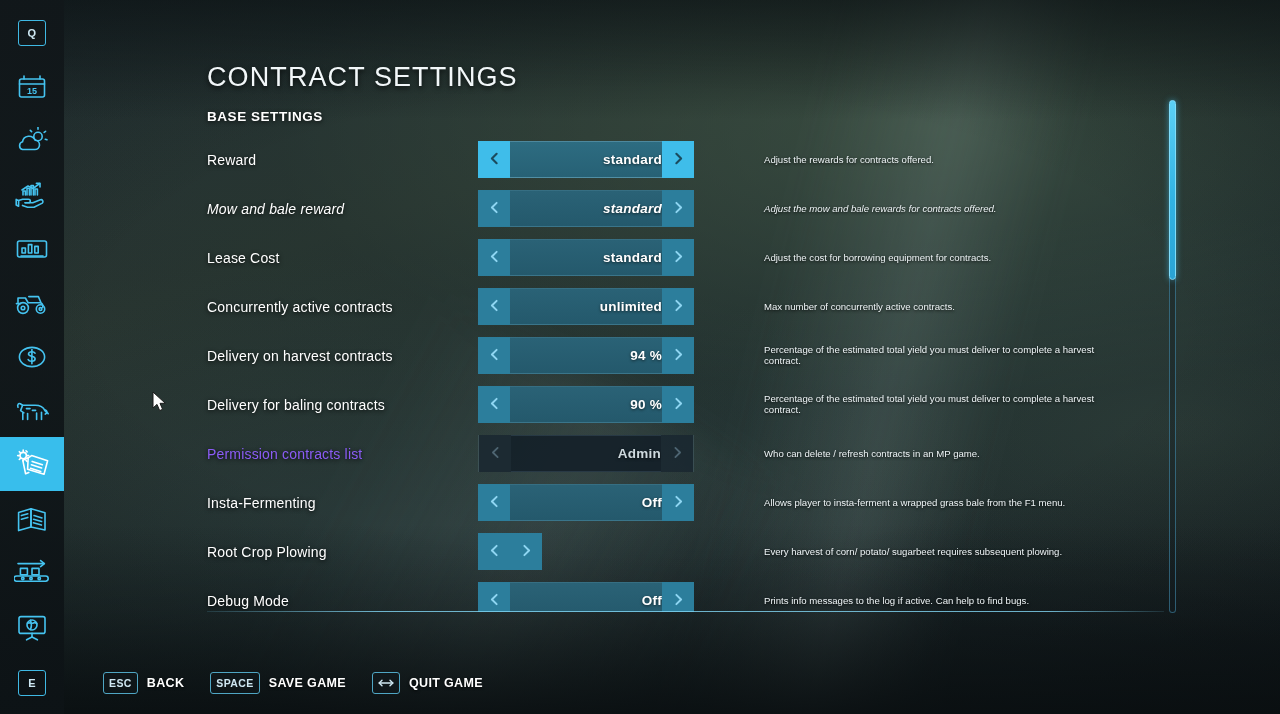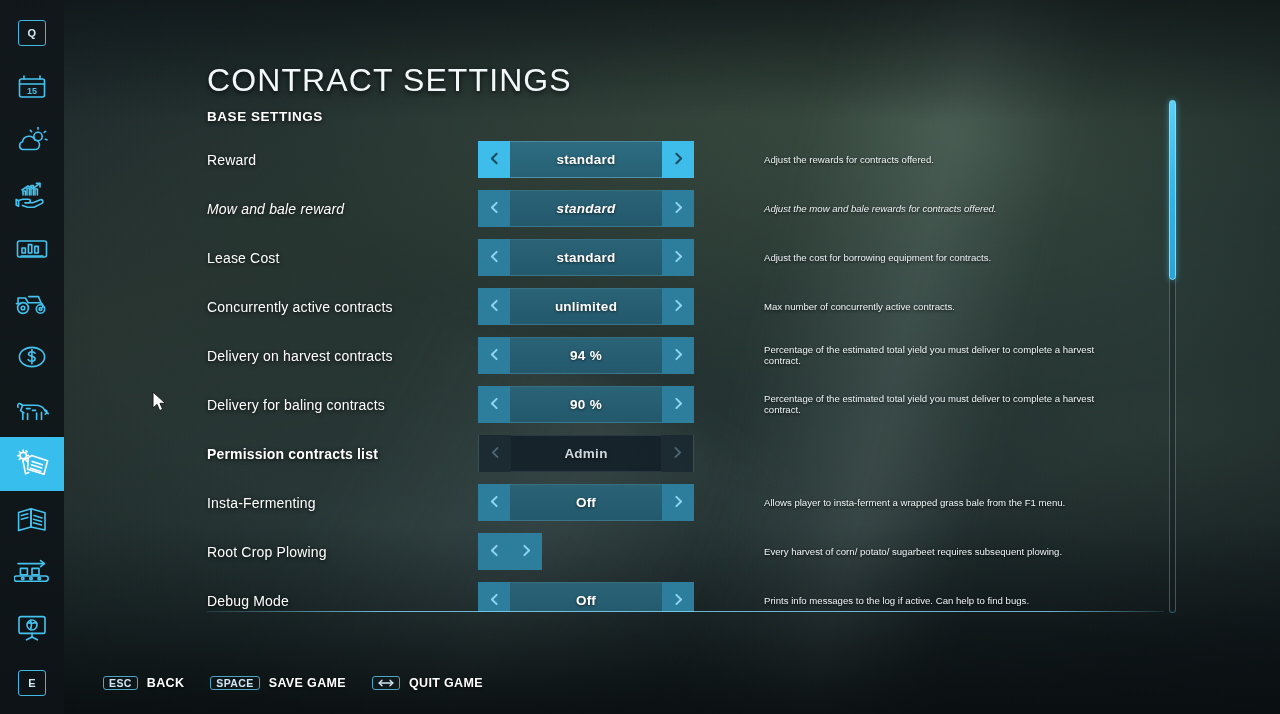--- a/index.html
+++ b/index.html
@@ -75,21 +75,21 @@
     width: 28px; height: 26px;
     border: 1.6px solid #3fb9e4;
     border-radius: 3px;
     display: flex; align-items: center; justify-content: center;
     color: #cfe9f4; font-size: 11px; font-weight: bold; letter-spacing: .4px;
   }
 
   
   .page-title {
     position: absolute; left: 207px; top: 62px;
-    font-size: 32px; letter-spacing: 1.1px;
+    font-size: 27px; letter-spacing: 1.1px;
     color: #f2f7f9; font-weight: 400;
     text-shadow: 0 2px 5px rgba(0,0,0,0.75);
     z-index: 4;
   }
   .section-title {
     position: absolute; left: 207px; top: 109px;
     font-size: 13.5px; font-weight: bold; letter-spacing: .55px;
     color: #ffffff;
     text-shadow: 0 1px 4px rgba(0,0,0,0.8);
     z-index: 4;
@@ -110,36 +110,36 @@
     width: 1100px; height: 37px;
   }
   .row-label {
     position: absolute; left: 143px; top: 50%;
     transform: translateY(-50%);
     font-size: 14px; color: #ffffff; font-weight: 400;
     letter-spacing: .18px;
     text-shadow: 0 1px 4px rgba(0,0,0,0.85);
     white-space: nowrap;
   }
-  .row.disabled .row-label { color: #ffffff; font-weight: bold; }
+  .row.disabled .row-label { color: #8b5cf6; }
 
   
   .opt {
     position: absolute; left: 414px; top: 0;
     width: 216px; height: 37px;
     display: flex; align-items: stretch;
   }
   .opt-arrow {
     width: 32px; flex: 0 0 32px;
     display: flex; align-items: center; justify-content: center;
     background: #2c7e9c;
   }
   .opt-mid {
     flex: 1 1 auto;
-    display: flex; align-items: center; justify-content: center;
+    display: flex; align-items: center; justify-content: flex-end;
     background: linear-gradient(180deg, #2a6276 0%, #24596c 100%);
     border-top: 1px solid rgba(120,185,210,0.22);
     border-bottom: 1px solid rgba(120,185,210,0.22);
   }
   .opt-val {
     font-size: 13.5px; font-weight: bold; color: #ffffff;
     letter-spacing: .25px;
     text-shadow: 0 1px 3px rgba(0,0,0,0.6);
   }
   .chev { width: 13px; height: 13px; }
@@ -211,21 +211,21 @@
   
   .hintbar {
     position: absolute; left: 0; bottom: 0;
     width: 1280px; height: 62px;
     display: flex; align-items: center;
     padding-left: 103px;
     z-index: 6;
   }
   .hint { display: flex; align-items: center; margin-right: 26px; }
   .keycap {
-    height: 14px; min-width: 26px;
+    height: 22px; min-width: 26px;
     padding: 0 5px;
     border: 1.5px solid #4fa6c4;
     border-radius: 3px;
     display: flex; align-items: center; justify-content: center;
     color: #cfe7f2; font-size: 10.5px; font-weight: bold; letter-spacing: .4px;
     background: rgba(16,26,32,0.35);
   }
   .keycap svg { display:block; }
   .hint-label {
     margin-left: 9px;
@@ -556,20 +556,21 @@
             </div>
             <div class="opt-mid">
               <span class="opt-val">Admin</span>
             </div>
             <div class="opt-arrow">
               <span><svg class="chev" viewBox="0 0 14 14">
                   <path d="M4.7 2 L9.8 7 L4.7 12"></path>
                 </svg></span>
             </div>
           </div>
+          <div class="row-desc">Who can delete / refresh contracts in an MP game.</div>
         </div>
         <div class="row" style="top: 351px;">
           <div class="row-label">Insta-Fermenting</div>
           <div class="opt">
             <div class="opt-arrow">
               <span><svg class="chev" viewBox="0 0 14 14">
                   <path d="M9.3 2 L4.2 7 L9.3 12"></path>
                 </svg></span>
             </div>
             <div class="opt-mid">

